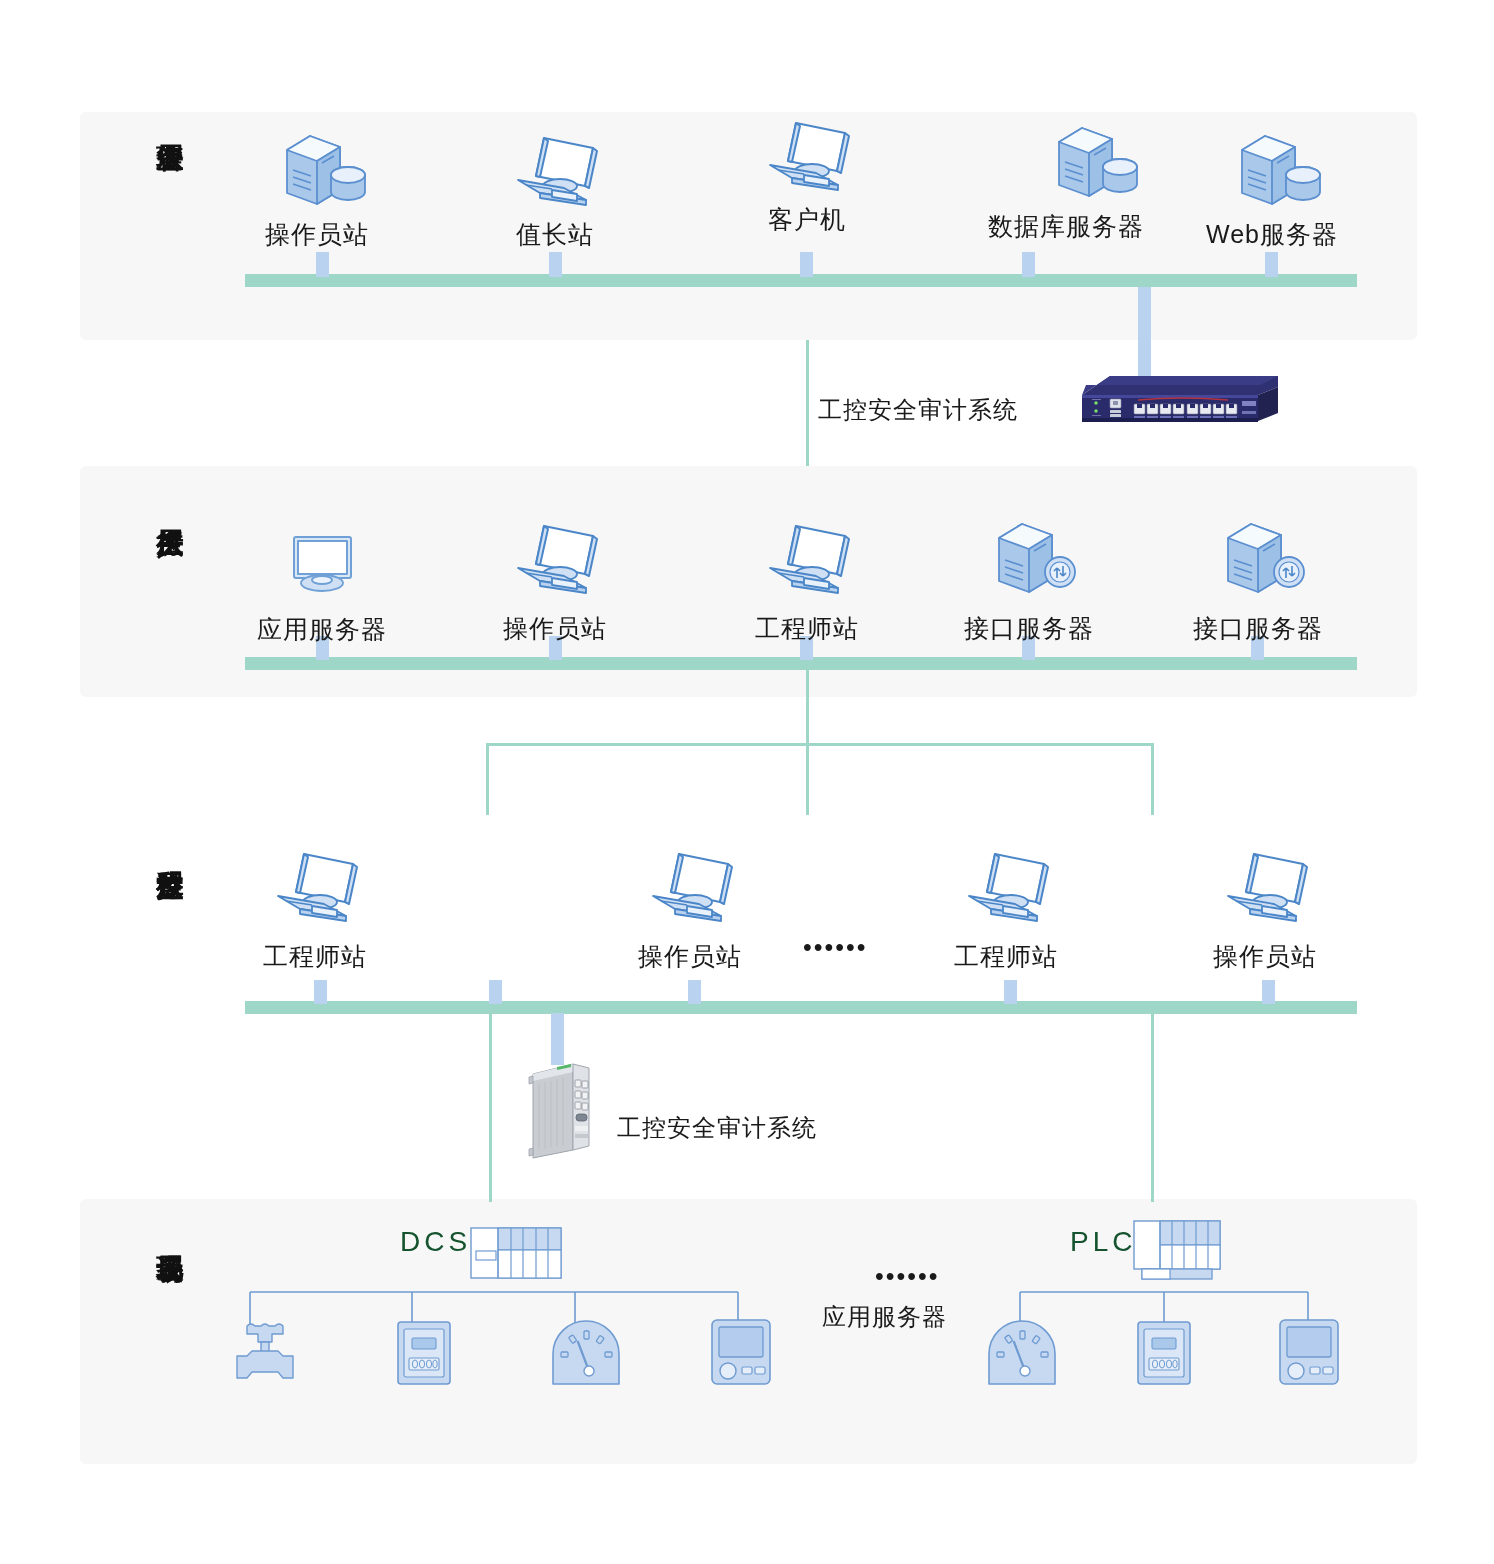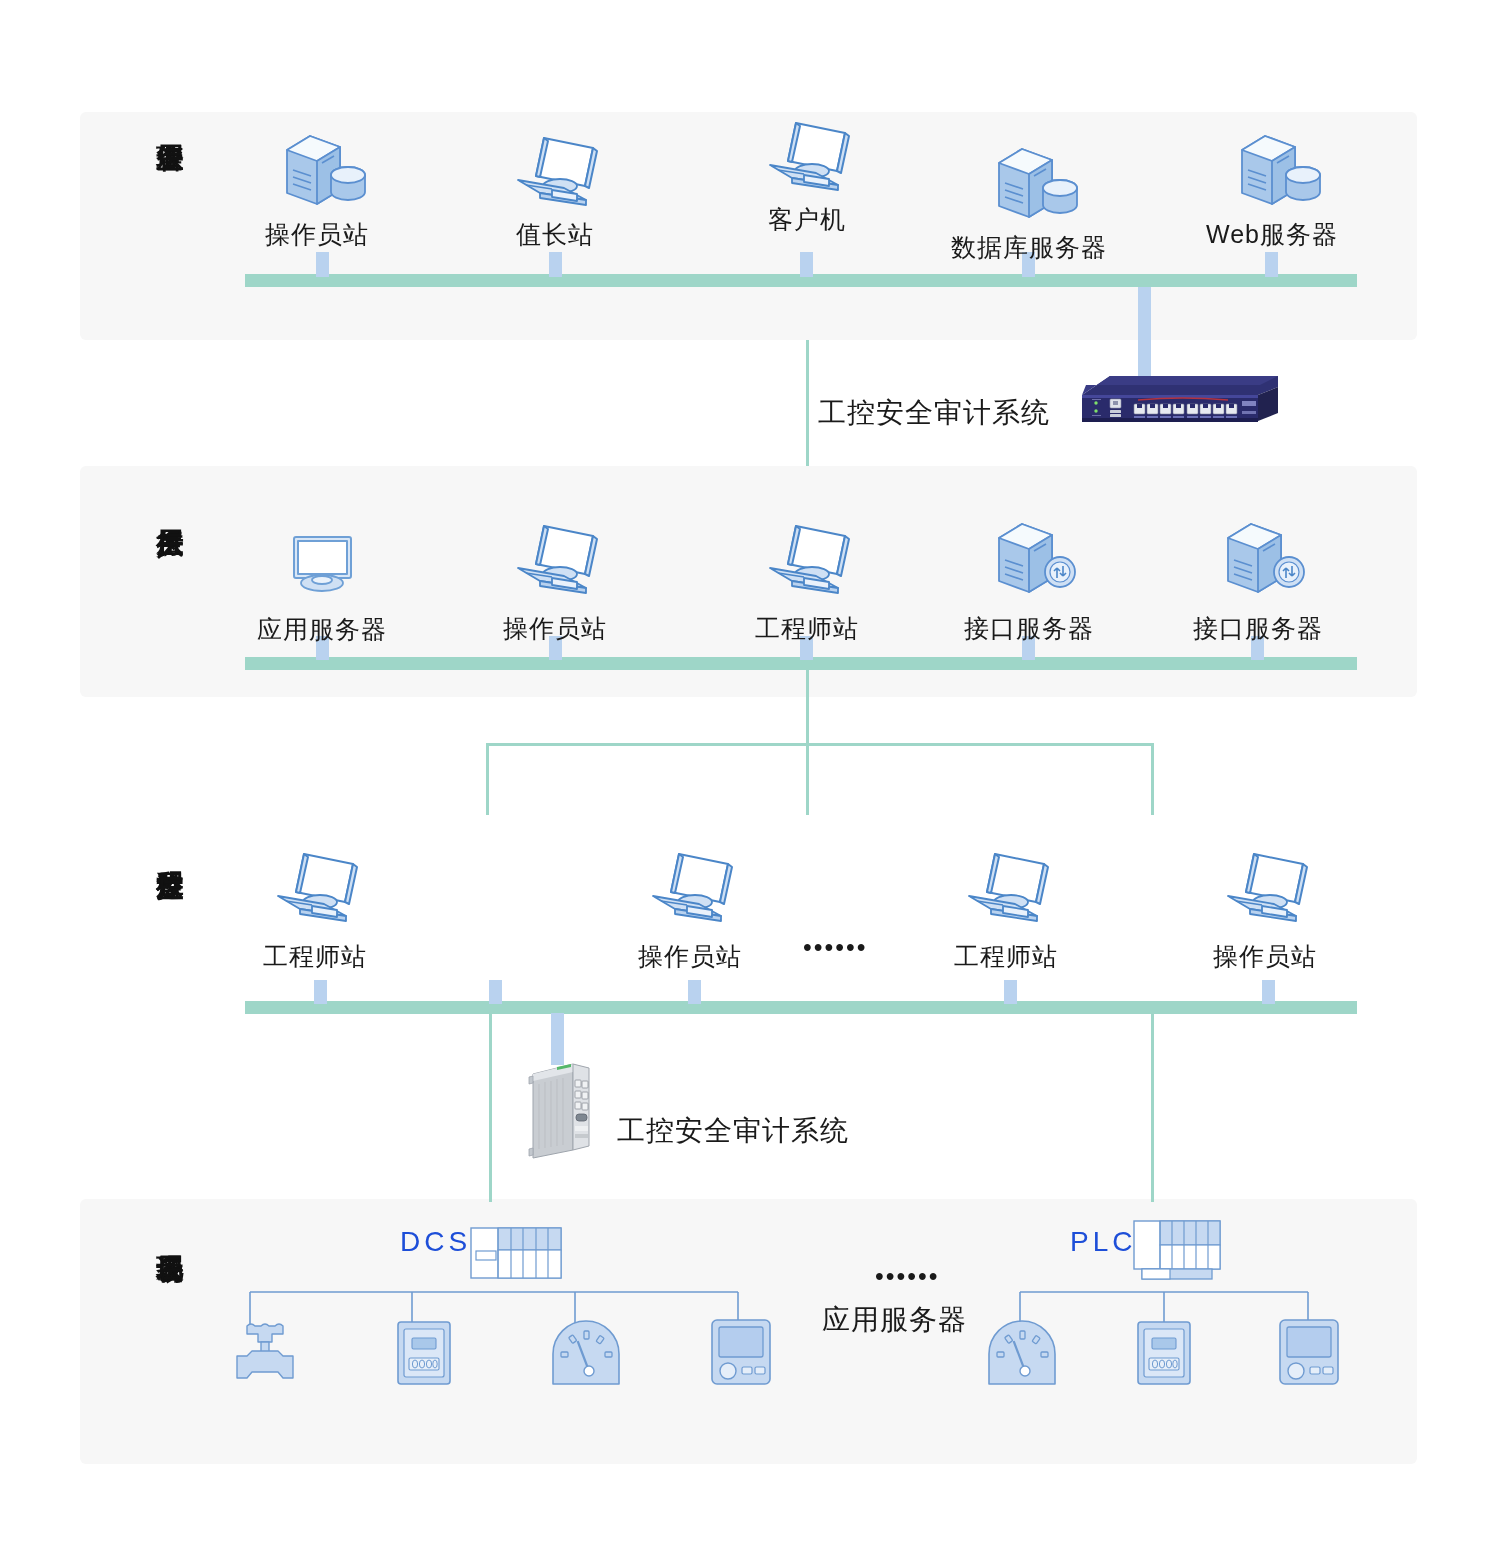--- a/index.html
+++ b/index.html
@@ -57,25 +57,25 @@
     white-space:nowrap;
     margin-top:2px;
     letter-spacing:1px;
   }
   .dots{
     position:absolute;
     font-size:25px;color:#1a1a1a;letter-spacing:2px;white-space:nowrap;
   }
   .plain-label{
     position:absolute;
-    font-size:28px;color:#1a1a1a;white-space:nowrap;letter-spacing:1px;
+    font-size:24px;color:#1a1a1a;white-space:nowrap;letter-spacing:1px;
   }
   .mono-label{
     position:absolute;
-    font-size:28px;color:#1d4ed8;white-space:nowrap;letter-spacing:4px;
+    font-size:28px;color:#14532d;white-space:nowrap;letter-spacing:4px;
   }
   .fieldwire{position:absolute;}
 </style>
 </head>
 <body>
 
 <div id="stage">
 
   <div class="panel" style="left:80px;top:112px;width:1337px;height:228px;"></div>
   <div class="panel" style="left:80px;top:466px;width:1337px;height:231px;"></div>
@@ -148,21 +148,21 @@
           <path d="M18 50 L64 58 L86 70 L40 63 Z"></path>
           <path d="M40 63 L86 70 L86 75 L40 68 Z" fill="#b9d2ef"></path>
           <path d="M52 60 L77 64 L77 71 L52 67 Z" fill="#e9f1fb"></path>
         </g>
         <path d="M26 55 L52 59" stroke="#4b86c8" stroke-width="1.4" fill="none"></path>
       </svg>
     </span>
     <span class="lbl">客户机</span>
   </div>
 
-  <div class="node" style="left:914px;top:143px;width:230px;">
+  <div class="node" style="left:914px;top:122px;width:230px;text-align:right;">
     <span class="glyph">
       <svg width="110" height="82" viewBox="0 0 110 82">
         <g fill="#a9c8ea" stroke="#5b8fd0" stroke-width="1.8" stroke-linejoin="round">
           <path d="M25 20 L48 6 L78 17 L78 60 L55 74 L25 63 Z"></path>
           <path d="M25 20 L48 6 L78 17 L55 31 Z" fill="#f5fafd"></path>
           <path d="M55 31 L78 17 L78 60 L55 74 Z" fill="#9cc0e6"></path>
         </g>
         <g stroke="#5b8fd0" stroke-width="1.6" fill="none">
           <path d="M31 40 L49 46"></path>
             <path d="M31 47 L49 53"></path>

